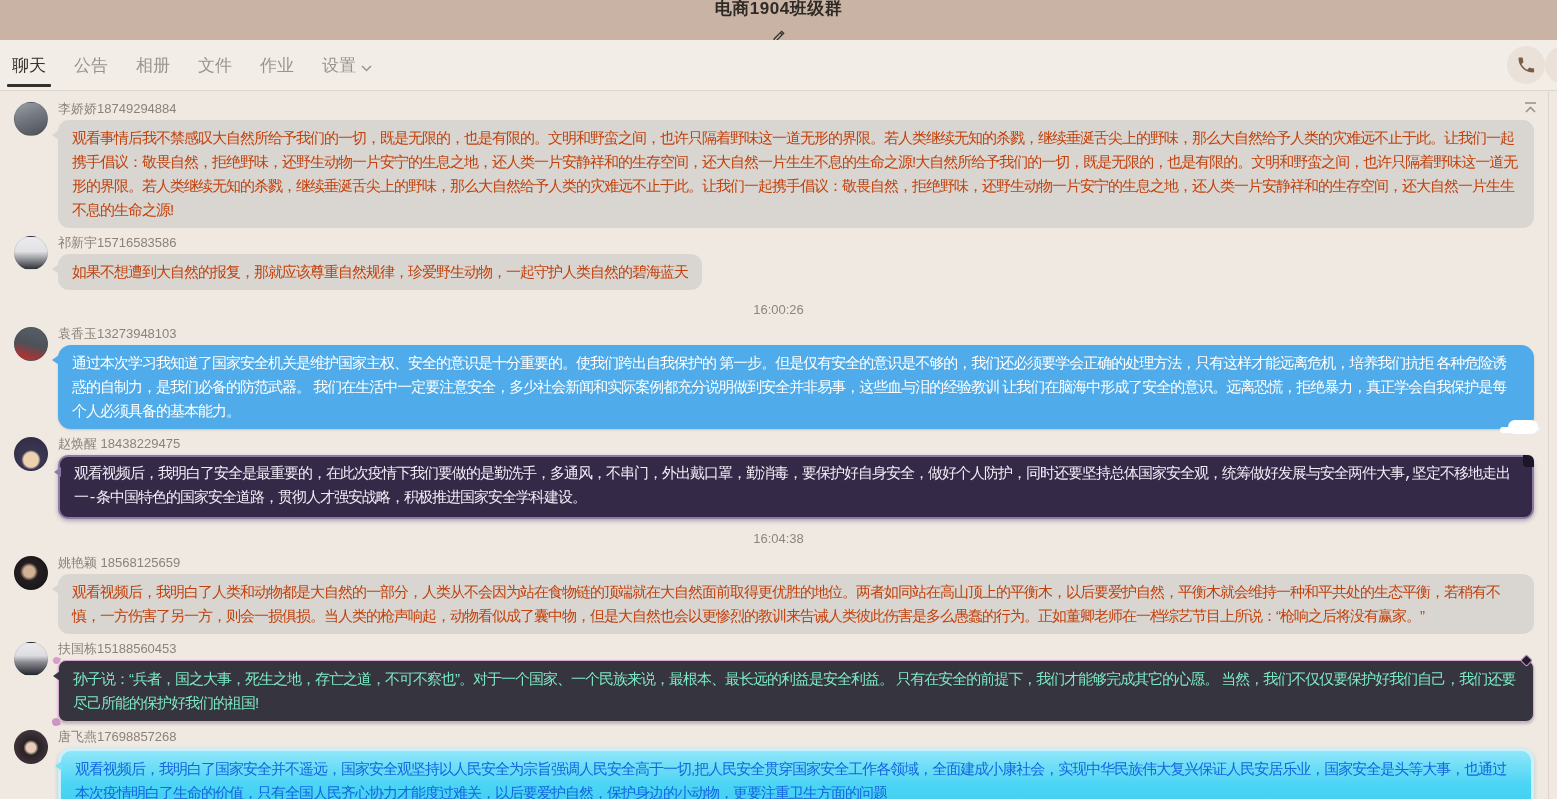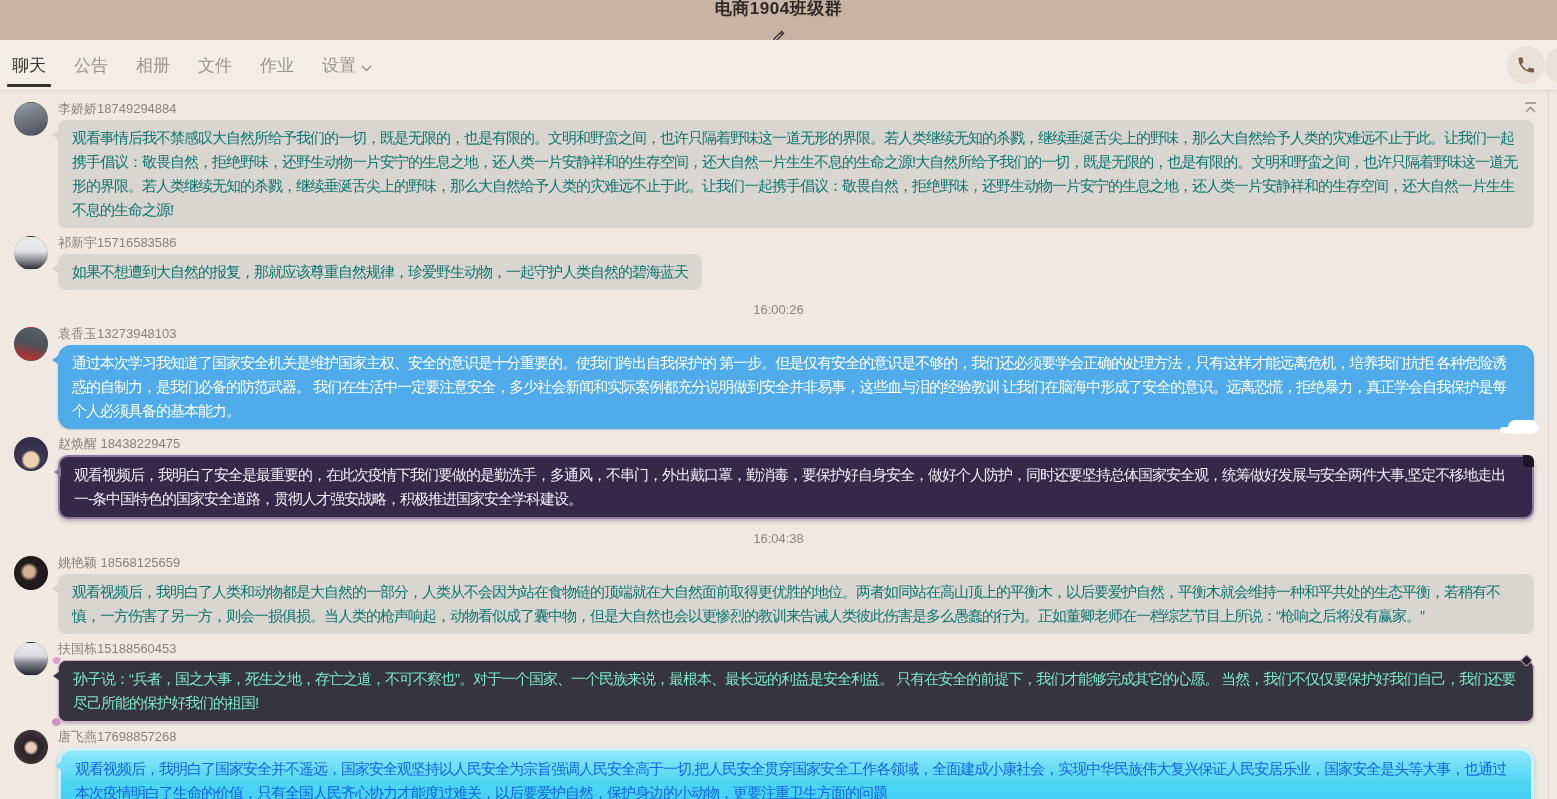--- a/index.html
+++ b/index.html
@@ -29,29 +29,29 @@
 
   .msg { display:flex; margin-bottom:6px; }
   .avatar { width:34px; height:34px; border-radius:50%; flex:0 0 34px; margin-top:2px; cursor:pointer; border:1px solid rgba(0,0,0,0.08); }
   .mbody { margin-left:10px; flex:1; min-width:0; }
   .sender { font-size:13px; color:#8b8379; height:17px; line-height:17px; margin-bottom:3px; }
 
   .bubble { position:relative; display:inline-block; max-width:1476px; padding:6px 14px; border-radius:8px;
             font-size:15px; letter-spacing:-1px; line-height:24px; }
   .bubble::before { content:''; position:absolute; left:-6px; top:10px; border-top:5px solid transparent; border-bottom:5px solid transparent; }
 
-  .gray { background:#d9d6d2; color:#0f766e; }
+  .gray { background:#d9d6d2; color:#c2410c;border-radius:11px; }
   .gray::before { border-right:7px solid #d9d6d2; }
 
   .blue { background:#4fabe9; color:#ffffff; border-radius:13px; box-shadow:0 1px 2px rgba(60,100,140,0.25); }
   .blue::before { border-right:7px solid #4fabe9; }
   .cloud { position:absolute; right:-4px; bottom:-5px; width:30px; height:14px; background:#ffffff; border-radius:10px;
            box-shadow:-12px 3px 0 -4px #ffffff, 7px 2px 0 -5px #eaf5fc; }
 
-  .purple { background:#342a48; color:#f2ecf6; border:2px solid #8d7ba6; border-radius:10px; box-shadow:0 2px 4px rgba(60,40,90,0.35); }
+  .purple { background:#342a48; color:#f2ecf6; border:2px solid #8d7ba6; border-radius:10px; box-shadow:0 2px 4px rgba(60,40,90,0.35);font-family:Liberation Mono, monospace; }
   .purple::before { border-right:7px solid #8d7ba6; }
   .notch { position:absolute; top:-2px; right:-2px; width:11px; height:12px; background:#1d1628; border-radius:0 6px 0 4px; }
 
   .charcoal { background:#36343e; color:#7de9c5; border:1px solid #d9a8d0; border-radius:8px; box-shadow:0 2px 3px rgba(90,60,90,0.3); }
   .charcoal::before { border-right:7px solid #36343e; }
   .bow { position:absolute; top:-5px; right:2px; width:9px; height:9px; background:#211f28; border:1px solid #c690bd; transform:rotate(45deg); border-radius:2px; }
   .spark1 { position:absolute; top:-4px; left:-6px; width:7px; height:7px; background:#d79ecb; border-radius:50% 0 50% 50%; transform:rotate(20deg); }
   .spark2 { position:absolute; bottom:-5px; left:-7px; width:8px; height:8px; background:#cf93c6; border-radius:50% 50% 0 50%; transform:rotate(-15deg); }
 
   .cyan { background:linear-gradient(180deg,#8fe6f9 0%, #4cd5f5 55%, #3fcdf2 100%); color:#1566e0;

